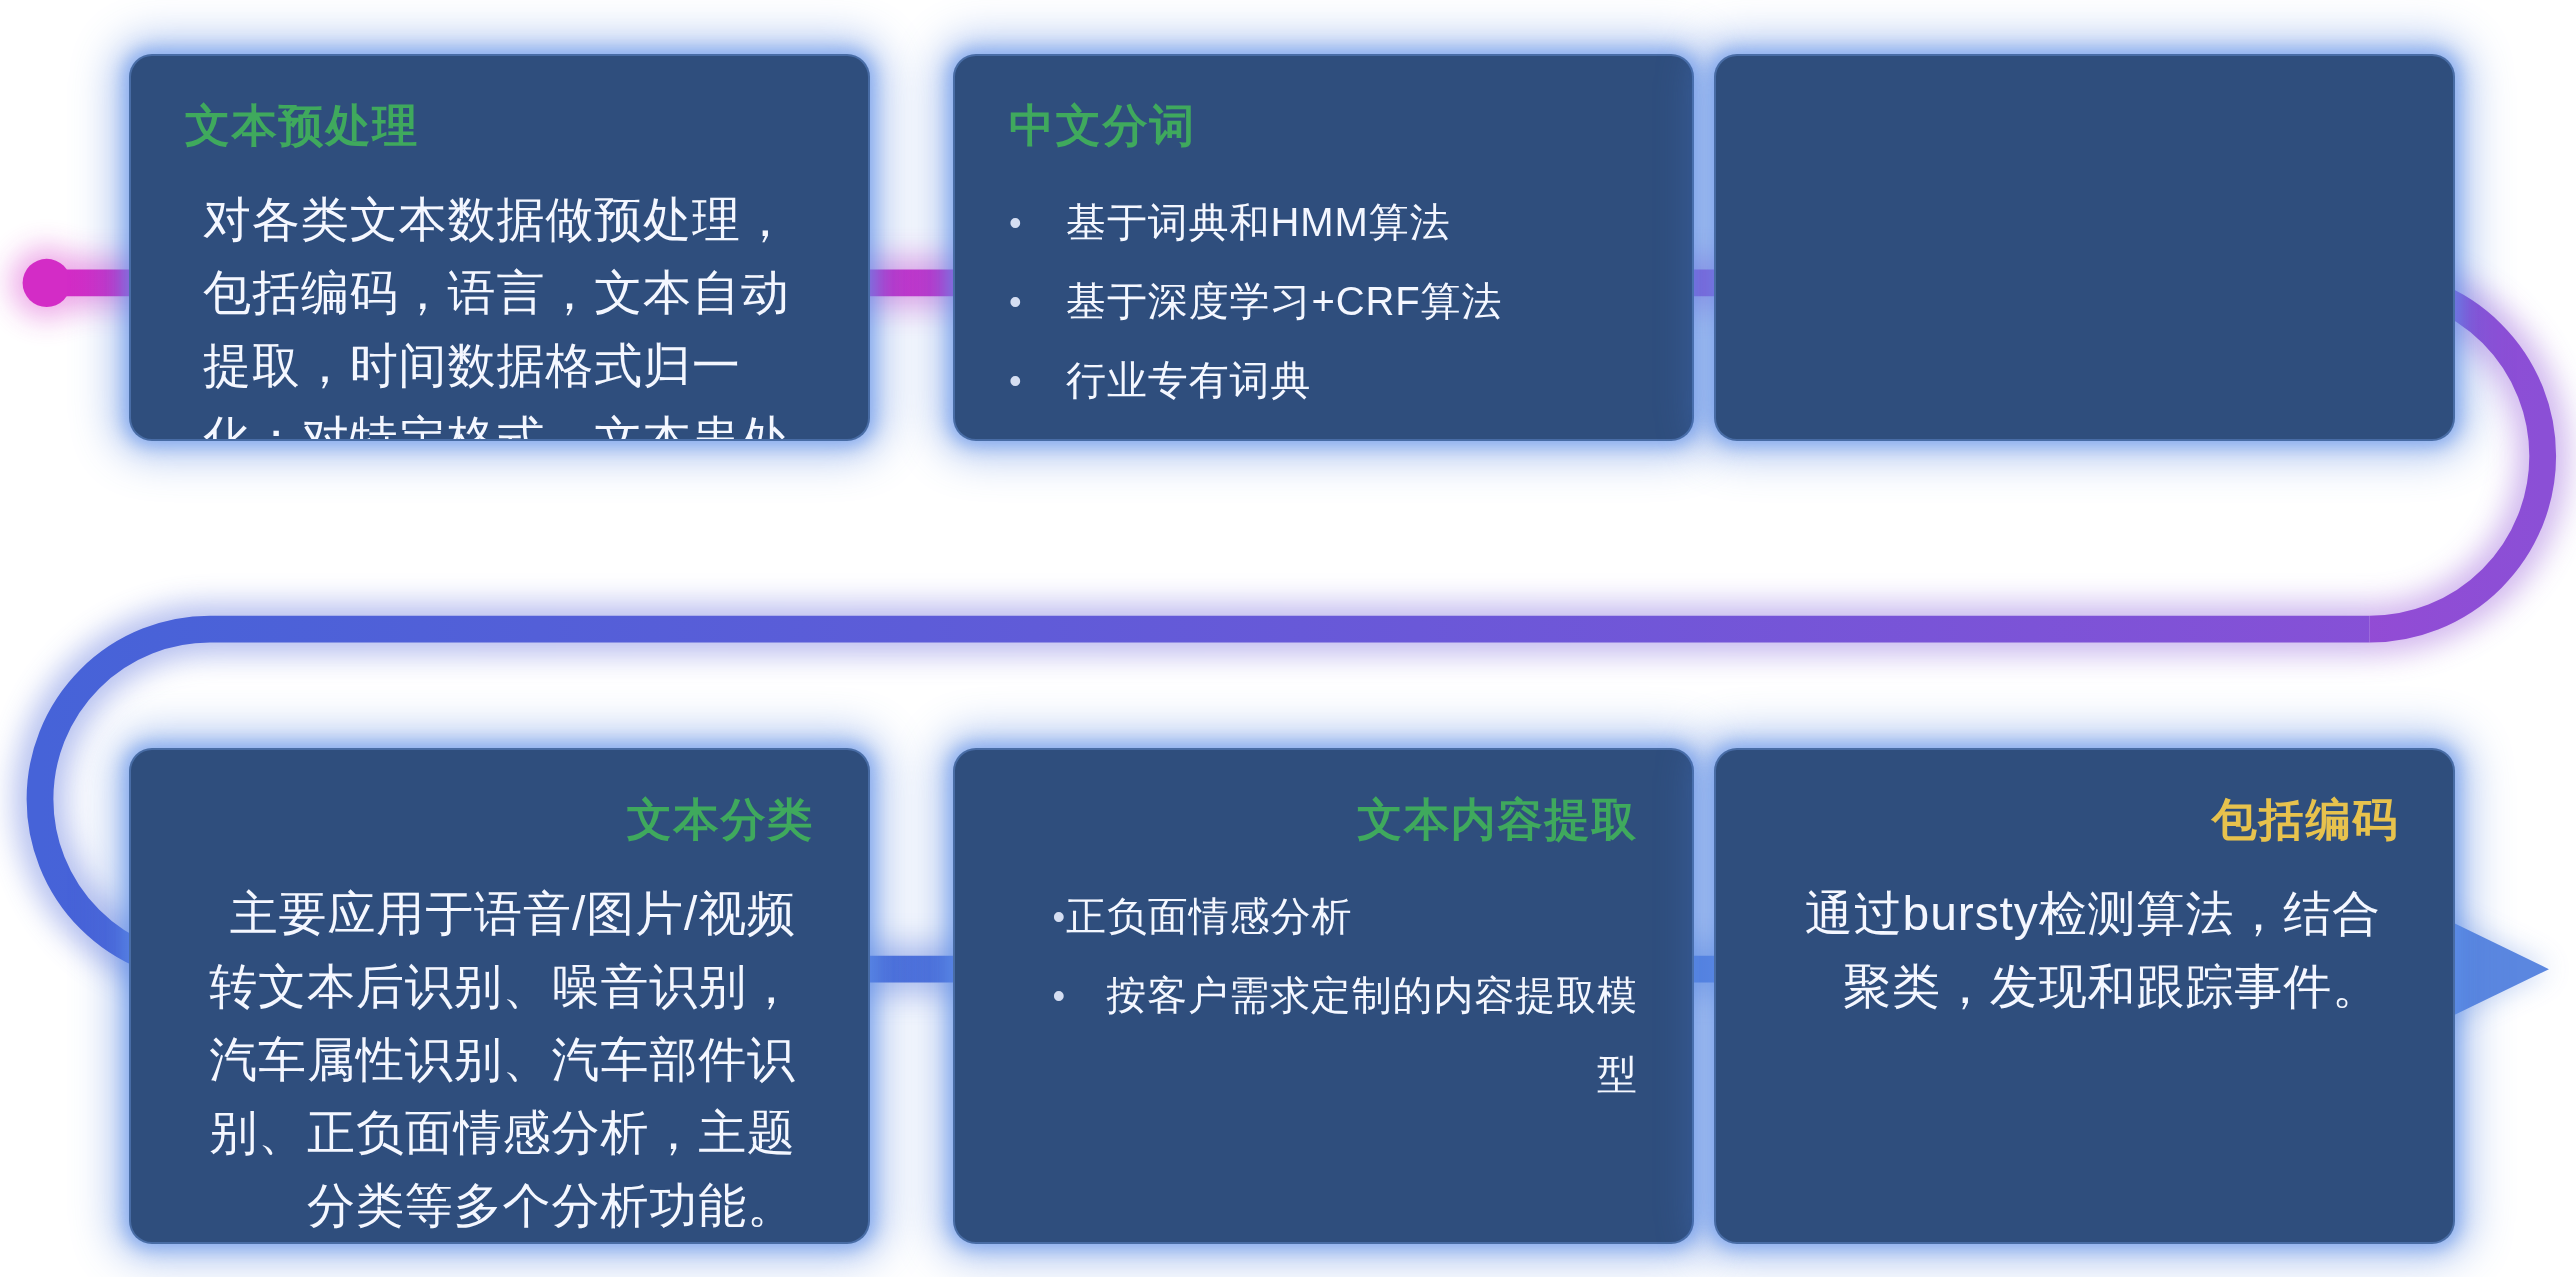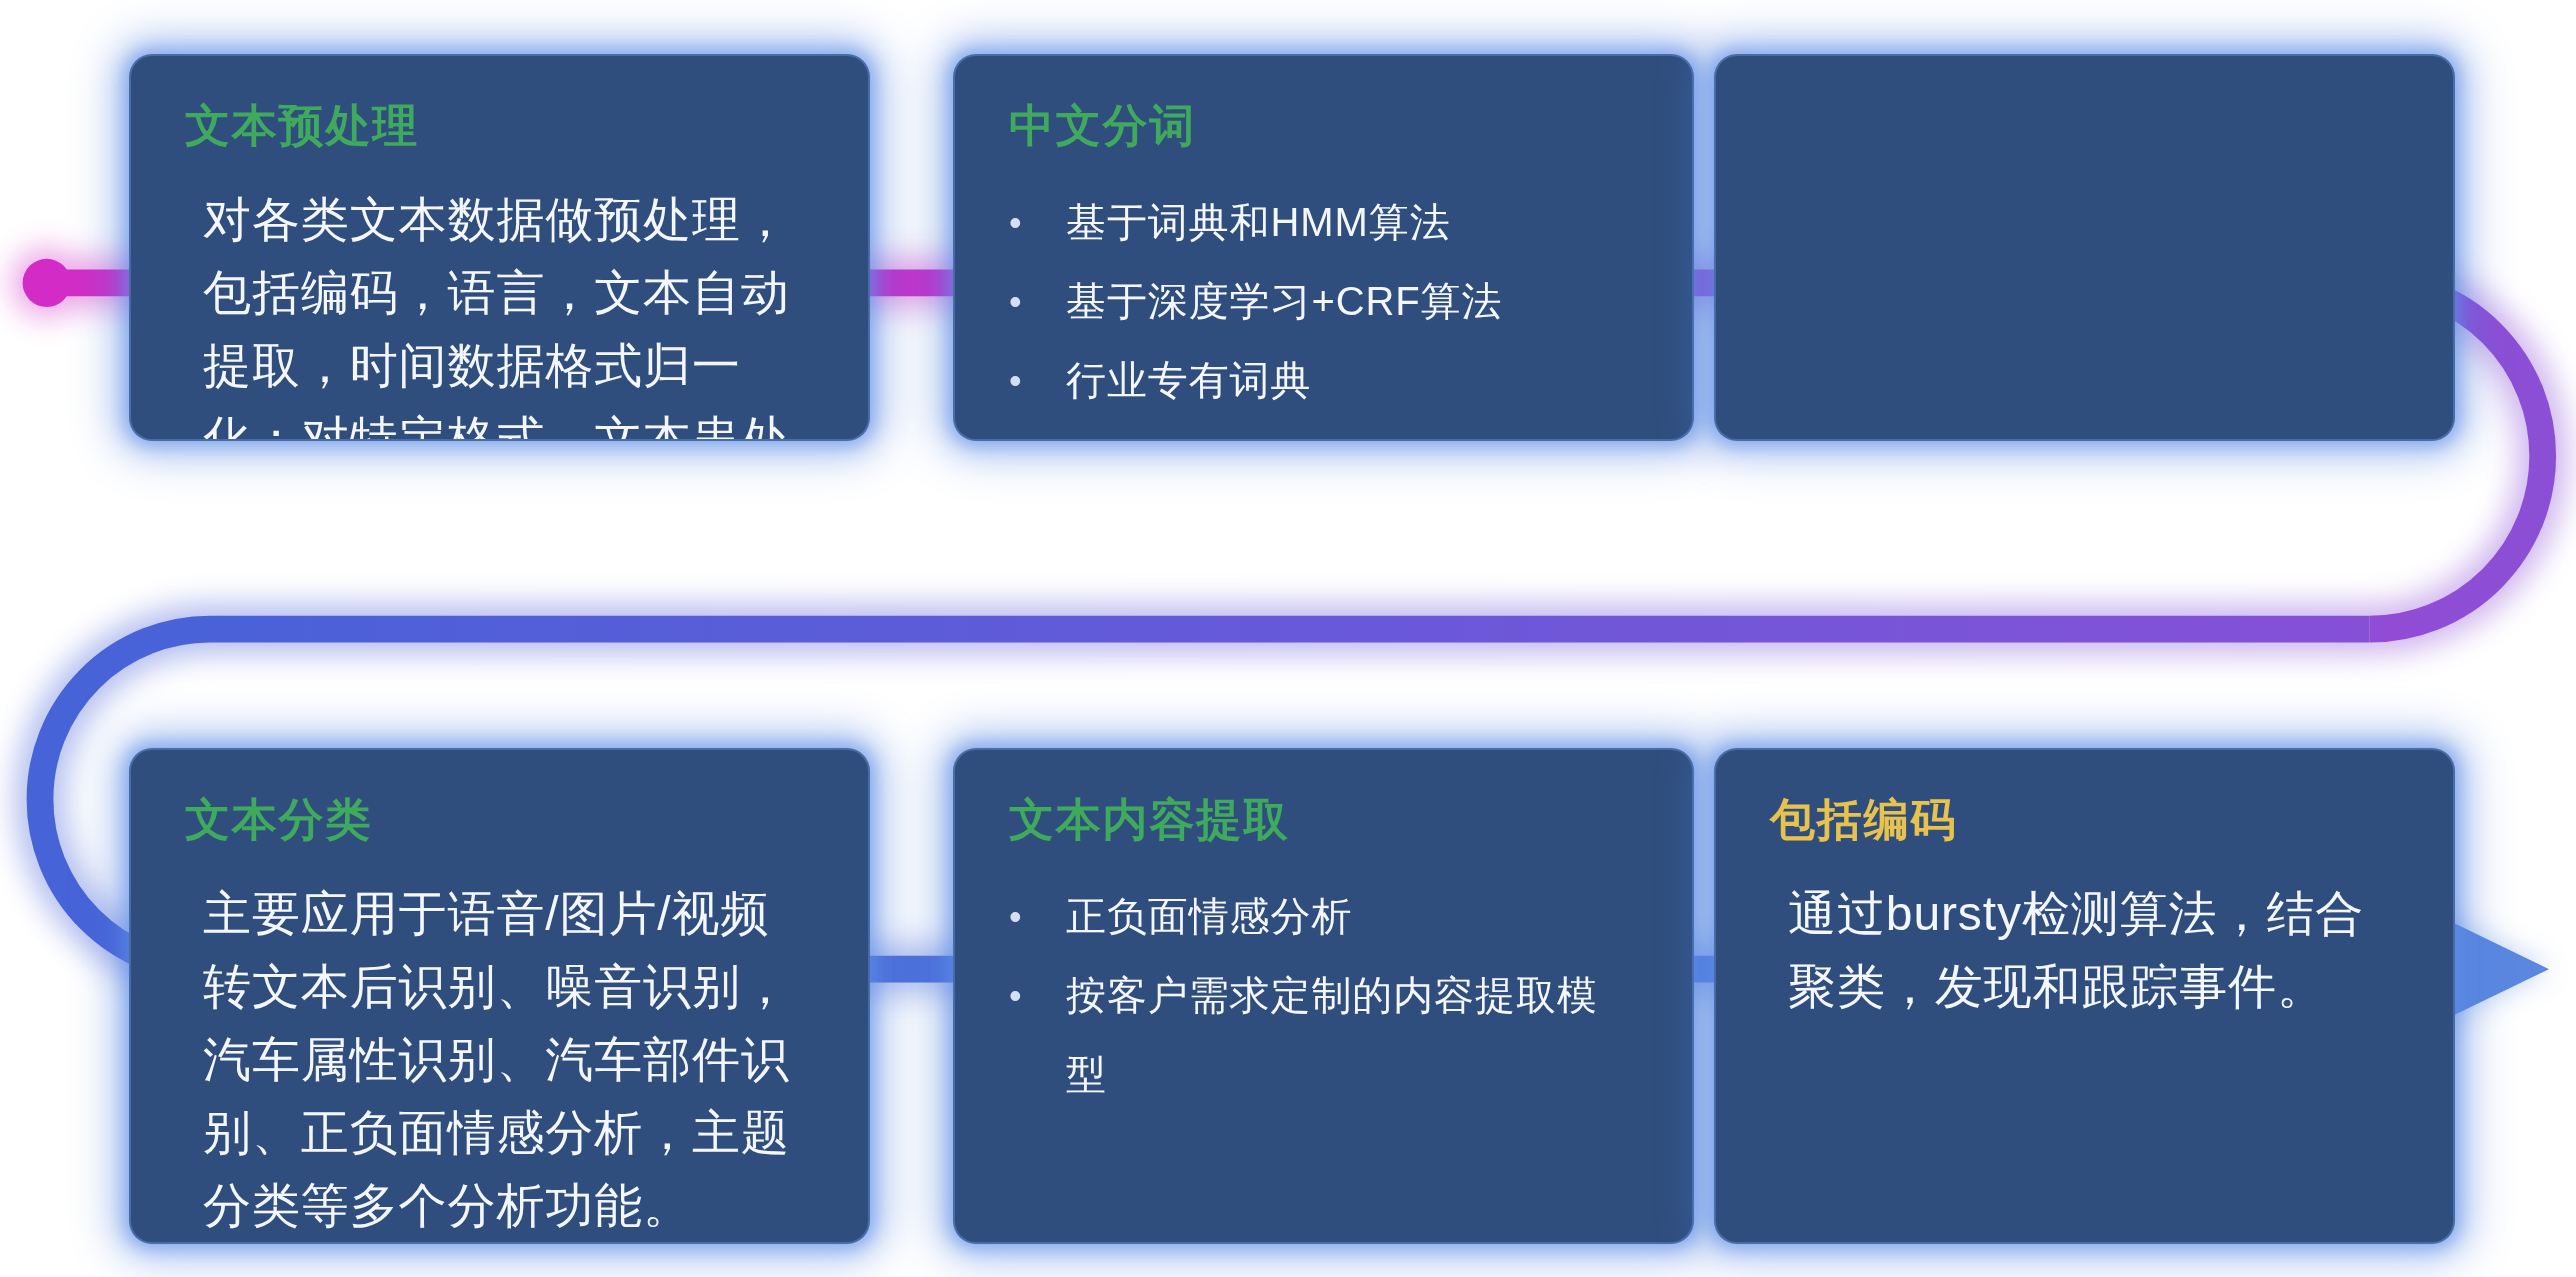--- a/index.html
+++ b/index.html
@@ -24,21 +24,21 @@
     border: 2.7px solid rgba(120, 165, 240, 0.35);
     border-radius: 23px;
     padding: 43px 54px;
     z-index: 2;
     overflow: hidden;
     box-shadow:
       0 0 16px 5.4px rgba(96, 146, 235, 0.55),
       0 0 41px 16px rgba(80, 128, 222, 0.45);
   }
   .row-top    { top: 54px;  height: 387px; }
-  .row-bottom { top: 748px; height: 496px; }
+  .row-bottom { top: 748px; height: 496px; text-align: right; }
   .col-1 { left: 129px; }
   .col-2 { left: 921px; margin-left: 32px; }
   .col-3 { left: 1714px; }
 
   .card-title {
     margin: 0 0 30px 0;
     font-size: 45px;
     font-weight: 700;
     letter-spacing: 1.8px;
     line-height: 1.2;

